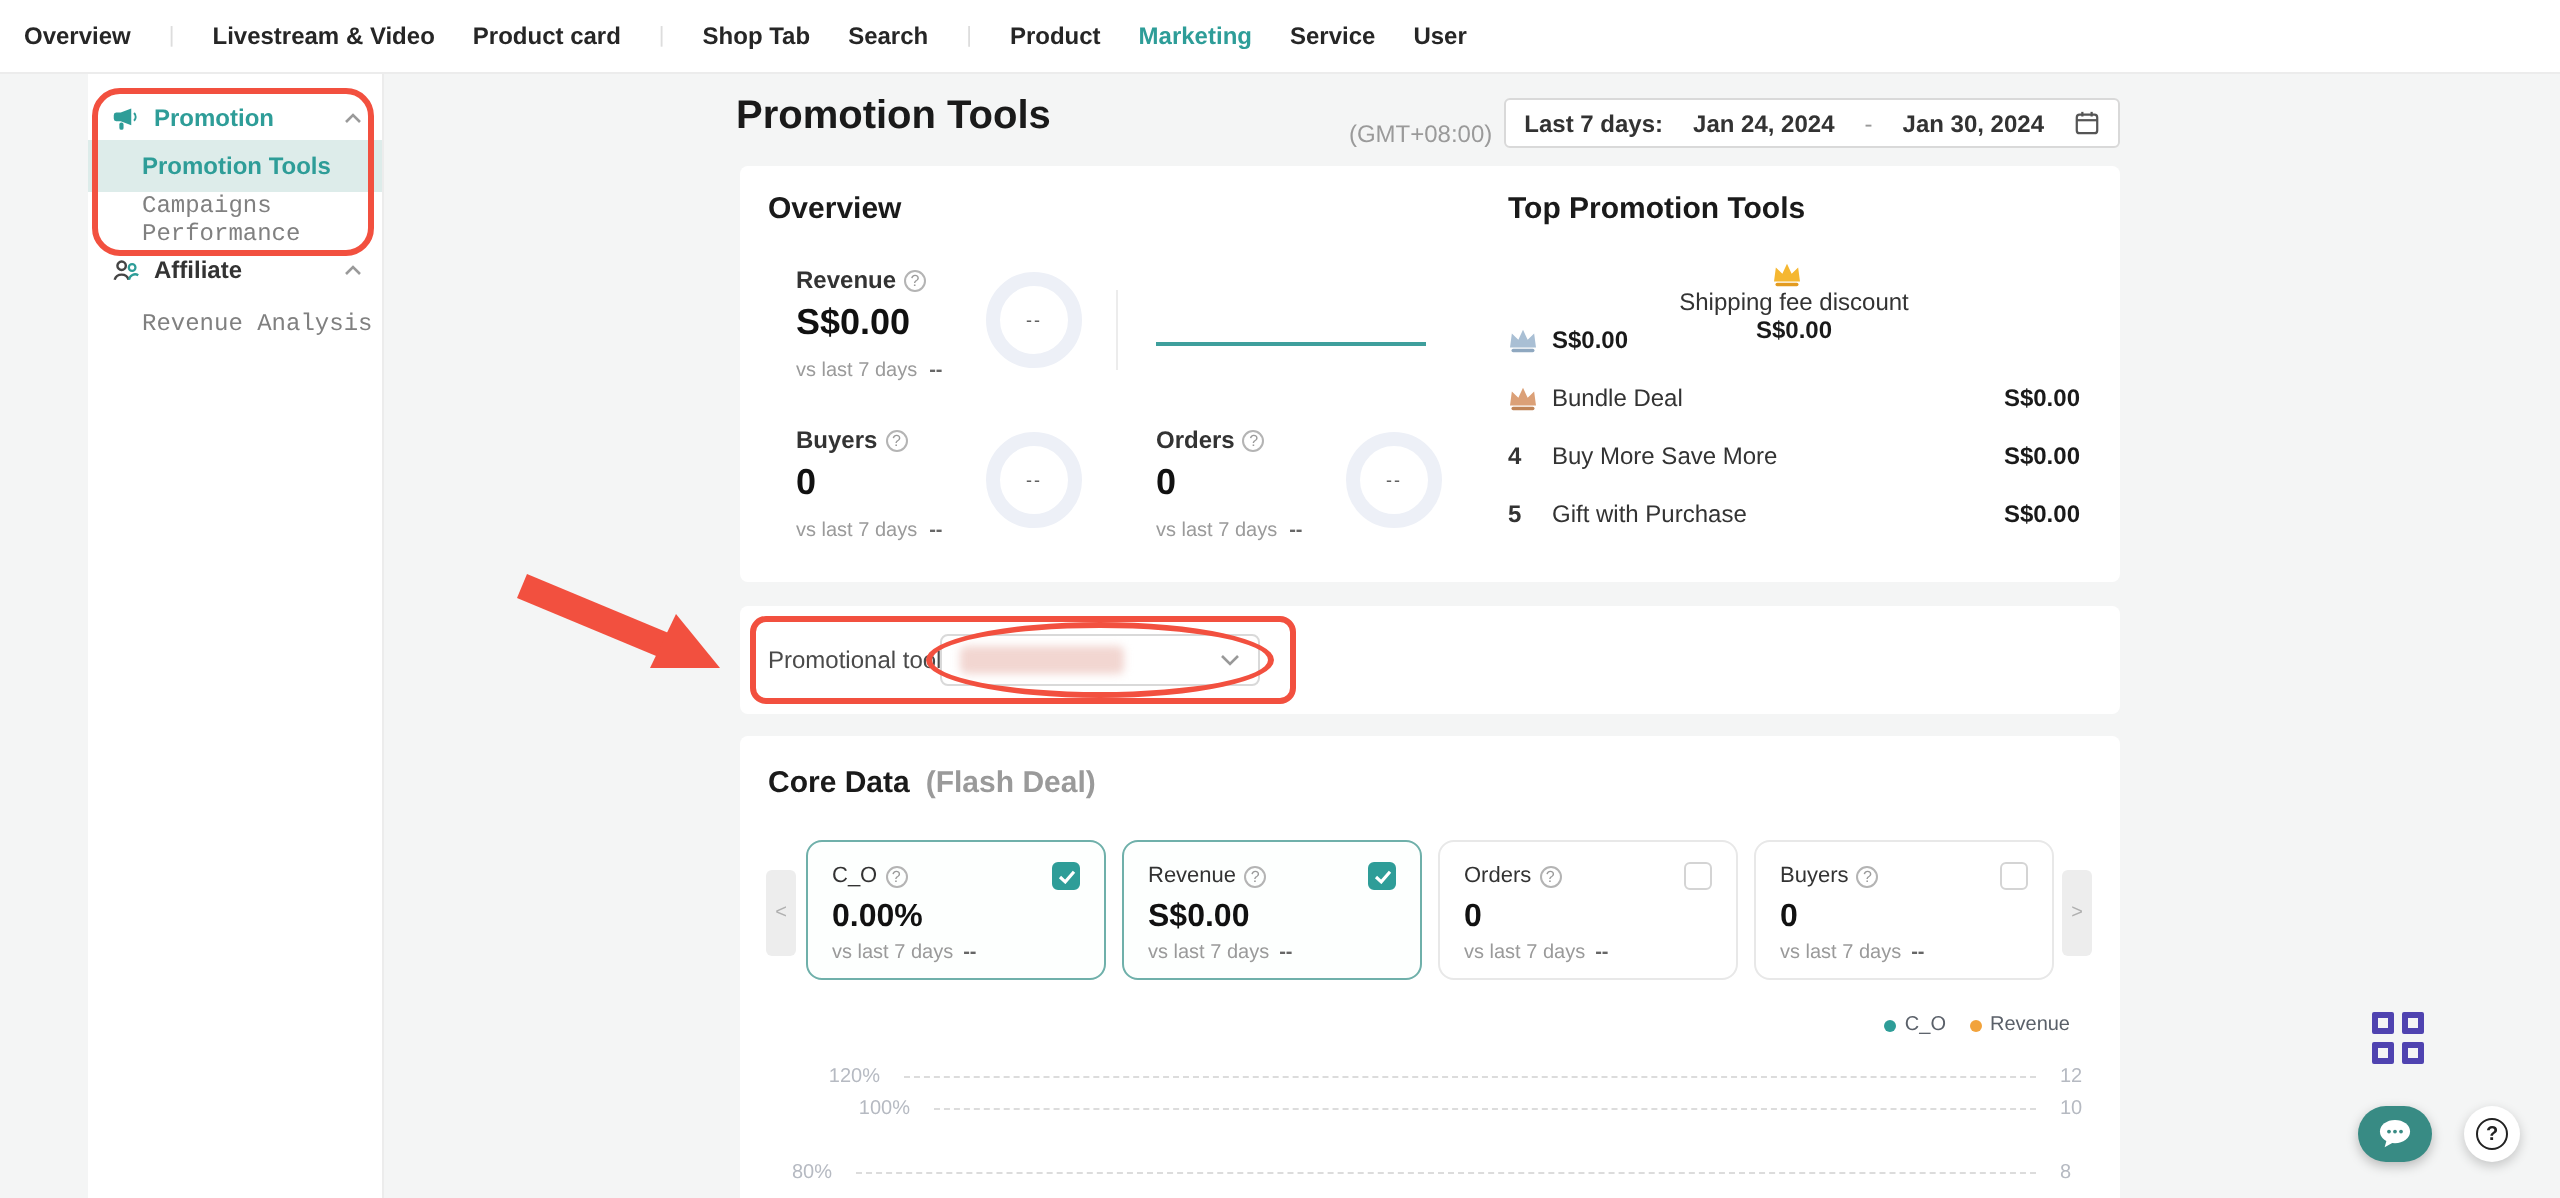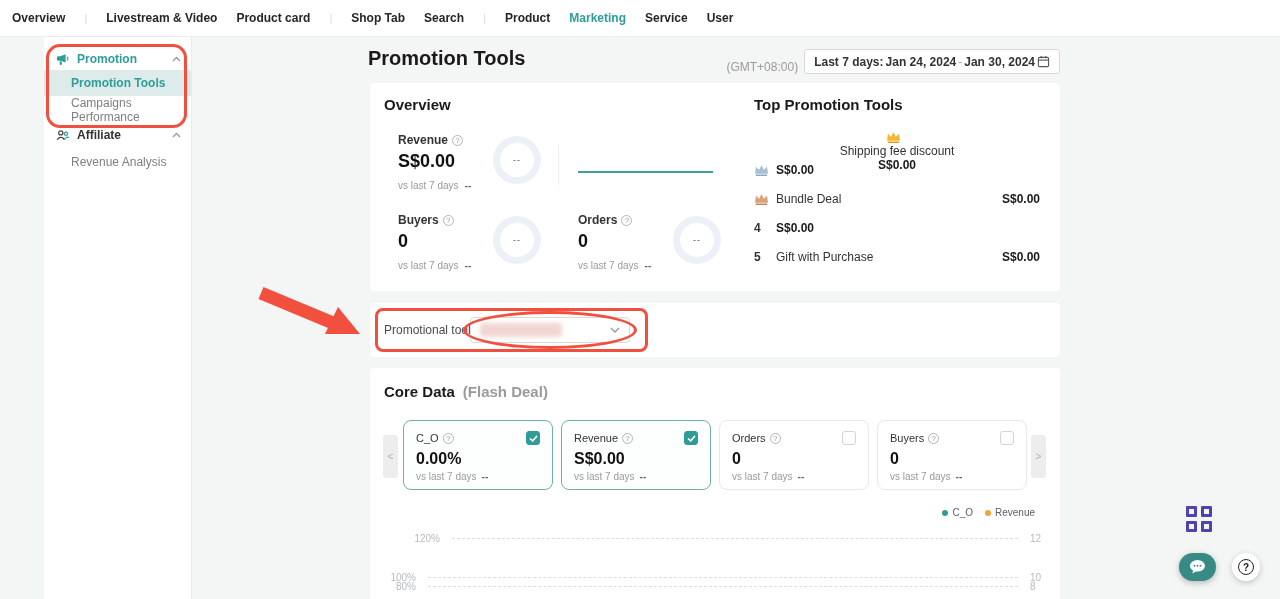--- a/index.html
+++ b/index.html
@@ -21,33 +21,33 @@
   .topbar .navsep { color:#ddd; font-size:11px; font-weight:400; }
   
   .sidebar {
     position:absolute; top:37px; left:0; width:147px; bottom:0;
     background:#fff; box-shadow:1px 0 0 #ececec; z-index:4;margin-left:44px;
   }
   .side-group { position:absolute; left:12px; right:10px; height:20px; display:flex; align-items:center; gap:7px; font-size:12px; font-weight:700; }
   .side-group .grow { flex:1; }
   .side-item { position:absolute; left:0; right:0; height:26px; display:flex; align-items:center; padding-left:27px; font-size:12px; }
   .side-item.active { background:#ddecea; color:#2e9d98; font-weight:700; }
-  .side-item.plain { color:#808080; background:transparent; }
+  .side-item.plain { color:#808080; background:transparent;font-family:Liberation Mono, monospace; }
   .annotation-box-sidebar {
     position:absolute; left:2px; top:7px; width:141px; height:84px;
     border:3px solid #f2503f; border-radius:14px; pointer-events:none; z-index:9;
   }
   
   .main { position:absolute; left:147px; top:37px; right:0; bottom:0; }
   .page-title { position:absolute; left:221px; top:10px; font-size:20px; font-weight:700; color:#1a1a1a; }
   .date-zone { position:absolute; top:12px; left:633px; width:280px; display:flex; align-items:flex-end; justify-content:flex-end; gap:6px; }
   .tz { font-size:12px; color:#9a9a9a; white-space:nowrap; }
   .daterange {
     height:25px; background:#fff; border:1px solid #d9d9d9; border-radius:3px;
-    display:flex; align-items:center; gap:2px; padding:0 9px; cursor:pointer;
+    display:flex; align-items:center; gap:15px; padding:0 9px; cursor:pointer;
   }
   .daterange span { font-size:12px; font-weight:600; color:#333; white-space:nowrap; }
   .daterange .dash { color:#999; font-weight:400; }
   .card { position:absolute; left:223px; width:690px; background:#fff; border-radius:4px; }
   .card.overview { top:46px; height:208px; }
   .card.filter   { top:266px; height:54px; }
   .card.core     { top:331px; height:265px; }
   .section-title { font-size:15px; font-weight:700; color:#1a1a1a; }
   
   .metric { position:absolute; width:120px; }
@@ -282,20 +282,21 @@
           <svg width="15" height="13" viewBox="0 0 16 14">
             <path d="M1 10.5 L2 3 L5.5 6.3 L8 1 L10.5 6.3 L14 3 L15 10.5 Z" fill="#dba077"></path>
             <rect x="1.8" y="11.2" width="12.4" height="1.8" rx="0.9" fill="#c08457"></rect>
           </svg>
         </span>
       <span class="tool-name">Bundle Deal</span>
       <span class="tool-value">S$0.00</span>
     </div>
     <div class="tool-row" style="top:135px;">
       <span class="tool-rank">4</span>
+      <span class="tool-name">Buy More Save More</span>
       <span class="tool-value">S$0.00</span>
     </div>
     <div class="tool-row" style="top:164px;">
       <span class="tool-rank">5</span>
       <span class="tool-name">Gift with Purchase</span>
       <span class="tool-value">S$0.00</span>
     </div>
   </div>
 
   <div class="card filter">
@@ -389,21 +390,21 @@
         <span class="dot" style="background:#f2a33c;"></span>
         <span>Revenue</span>
       </span>
     </div>
 
     <div class="grid-row" style="top:164px;margin-left:24px;">
       <span class="ylab">120%</span>
       <span class="dashline"></span>
       <span class="ylab2">12</span>
     </div>
-    <div class="grid-row" style="top:203px;">
+    <div class="grid-row" style="top:180px;margin-left:39px;">
       <span class="ylab">100%</span>
       <span class="dashline"></span>
       <span class="ylab2">10</span>
     </div>
     <div class="grid-row" style="top:212px;">
       <span class="ylab">80%</span>
       <span class="dashline"></span>
       <span class="ylab2">8</span>
     </div>
   </div>

